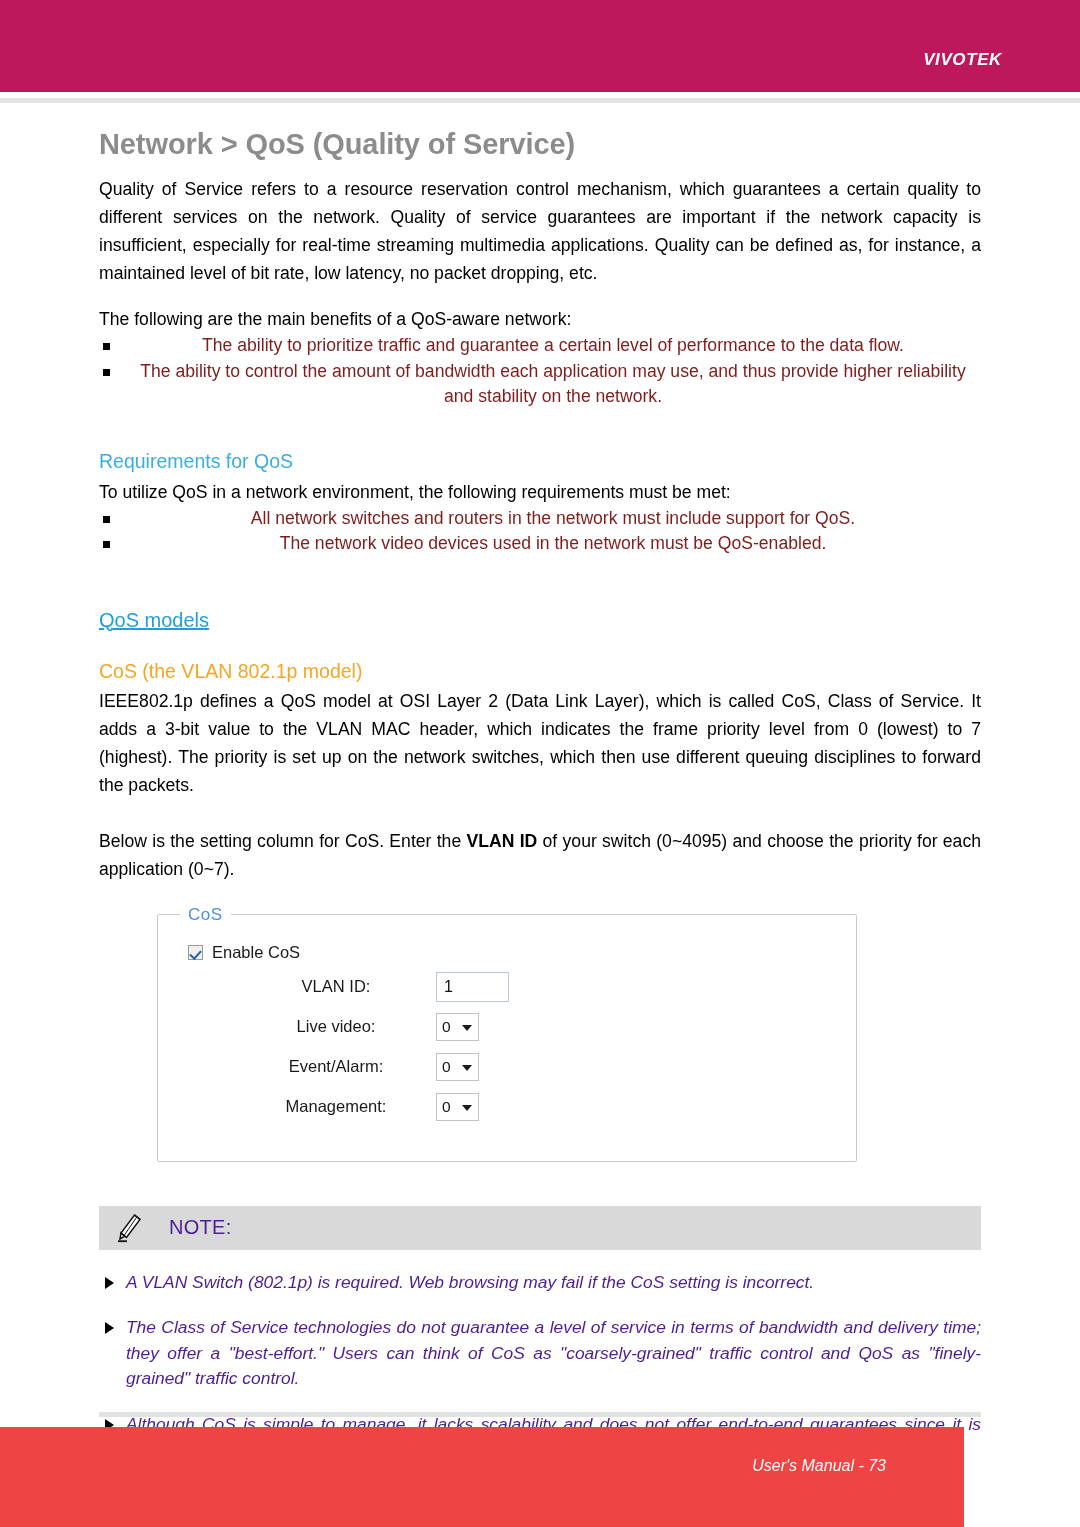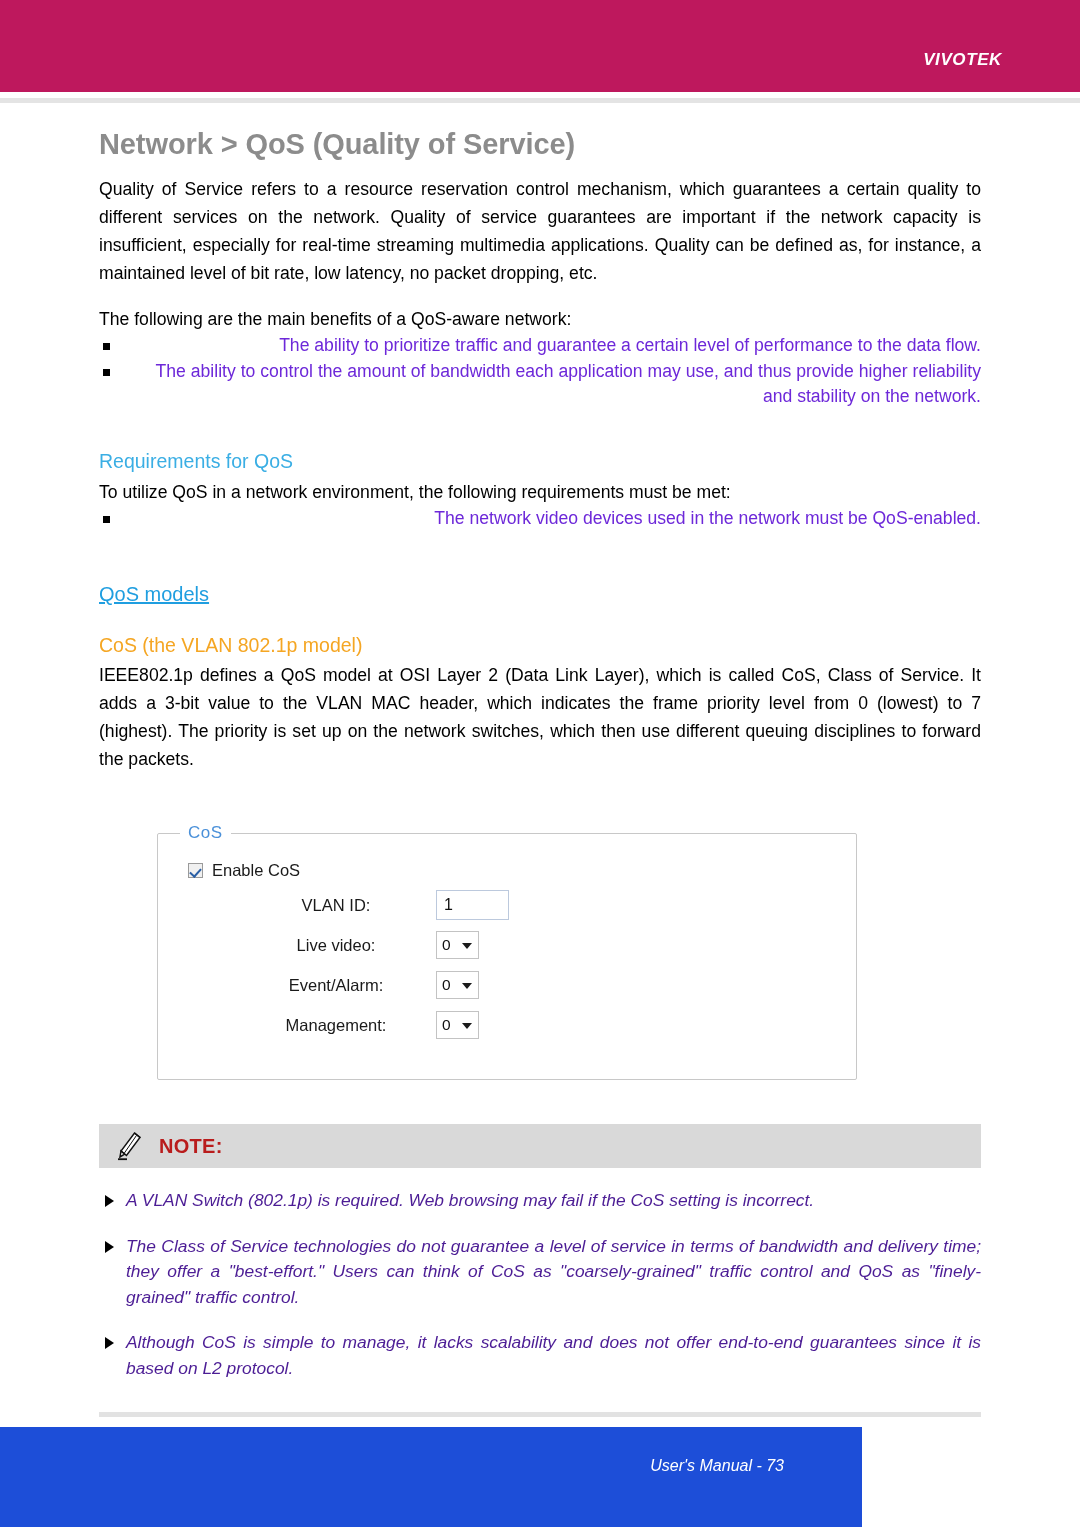--- a/index.html
+++ b/index.html
@@ -45,23 +45,23 @@
 
   .gap-18 { height:18px; }
   .gap-12 { height:12px; }
   .gap-28 { height:28px; }
   .gap-40 { height:40px; }
 
   ul.sq { list-style:none; }
   ul.sq li {
     position:relative;
     padding-left:26px;
-    font-size:17.6px; color:#6d28d9;
+    font-size:17.6px; color:#7f1d1d;
     line-height:25.5px;
-    text-align:right;
+    text-align:center;
   }
   ul.sq li .sqm {
     position:absolute; left:4px; top:10px;
     width:7px; height:7px; background:#000;
   }
 
   h2.sect-blue {
     color:#3aaee4;
     font-size:19.5px; font-weight:normal;
     margin-bottom:5px;
@@ -160,22 +160,22 @@
     margin-top:26px;
     width:882px; height:44px;
     background:#d9d9d9;
     display:flex; align-items:center;
   }
   .note-icon {
     margin-left:18px; width:26px; height:30px; flex:none;
     position:relative;
   }
   .note-label {
-    margin-left:16px;
-    font-size:20px; font-weight:bold; color:#b91c1c;
+    margin-left:26px;
+    font-size:20px; font-weight:normal; color:#4c1d95;
     letter-spacing:0.3px;
   }
 
   ul.notes { list-style:none; margin-top:20px; }
   ul.notes li {
     position:relative;
     padding-left:27px;
     font-size:17.4px; font-style:italic; color:#4c1d95;
     line-height:25.5px;
     margin-bottom:20px;
@@ -189,21 +189,21 @@
     border-left:9px solid #000;
   }
 
   
   .footer-rule {
     position:absolute; left:99px; top:1412px;
     width:882px; height:5px; background:#e2e2e2;
   }
   .footer-bar {
     position:absolute; left:0; top:1427px;
-    width:862px; height:100px; background:#1d4ed8;
+    width:964px; height:100px; background:#ef4444;
   }
   .footer-text {
     position:absolute; right:78px; top:30px;
     color:#ffffff; font-size:16px; font-style:italic;
   }
 </style>
 </head>
 <body>
 
 <div class="page">
@@ -235,37 +235,42 @@
     </ul>
 
     <div class="gap-40"></div>
 
     <h2 class="sect-blue">Requirements for QoS</h2>
     <p class="body nojust">To utilize QoS in a network environment, the following requirements must be met:</p>
 
     <ul class="sq">
       <li>
         <span class="sqm"></span>
+        <span>All network switches and routers in the network must include support for QoS.</span>
+      </li>
+      <li>
+        <span class="sqm"></span>
         <span>The network video devices used in the network must be QoS-enabled.</span>
       </li>
     </ul>
 
     <div class="gap-40"></div>
     <div class="gap-12"></div>
 
     <h2 class="sect-blue-u">QoS models</h2>
 
     <div class="gap-28"></div>
 
     <h3 class="sect-orange">CoS (the VLAN 802.1p model)</h3>
 
     <p class="body">IEEE802.1p defines a QoS model at OSI Layer 2 (Data Link Layer), which is called CoS, Class of Service. It adds a 3-bit value to the VLAN MAC header, which indicates the frame priority level from 0 (lowest) to 7 (highest). The priority is set up on the network switches, which then use different queuing disciplines to forward the packets.</p>
 
     <div class="gap-28"></div>
 
+    <p class="body"><span>Below is the setting column for CoS. Enter the </span><b class="bold">VLAN ID</b><span> of your switch (0~4095) and choose the priority for each application (0~7).</span></p>
 
     <div class="cos-wrap">
       <fieldset class="cos">
         <legend>CoS</legend>
         <div class="cos-inner">
 
           <div class="chk-row">
             <span class="chk-box"></span>
             <span class="chk-label">Enable CoS</span>
           </div>

